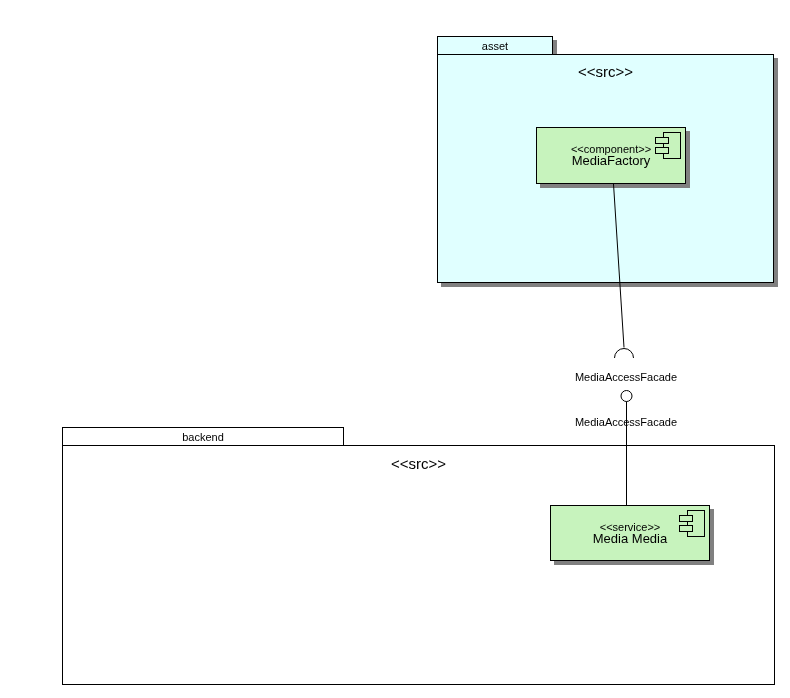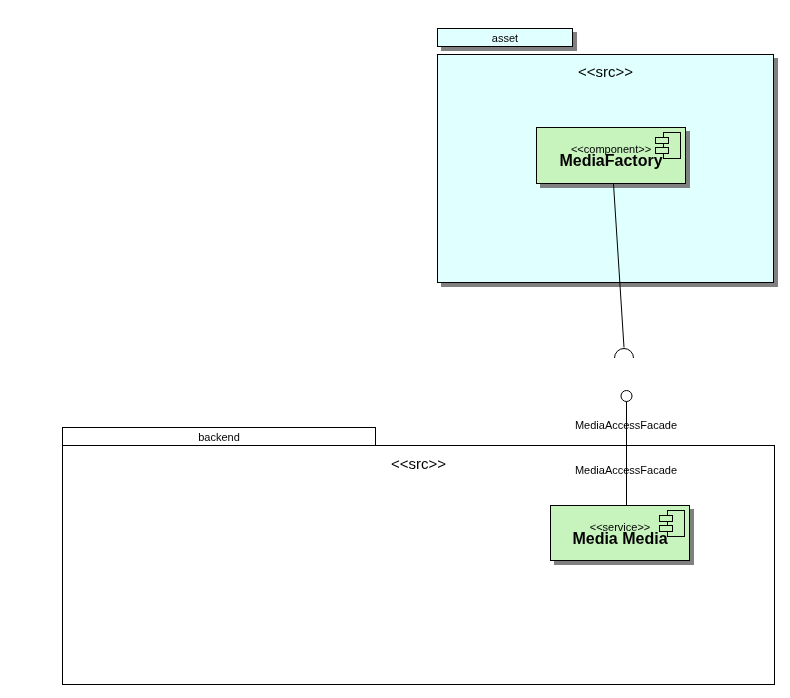--- a/index.html
+++ b/index.html
@@ -49,21 +49,21 @@
     border: 1px solid #000000;
     box-sizing: border-box;
     box-shadow: 4px 4px 0 #808080;
     z-index: 5;
     display: flex;
     flex-direction: column;
     align-items: center;
     justify-content: center;
   }
   .component .stereotype { font-size: 11px; line-height: 11px; }
-  .component .comp-name  { font-size: 16px; line-height: 12px; font-weight: bold; }
+  .component .comp-name  { font-size: 13px; line-height: 12px; font-weight: normal; }
   .comp-icon {
     position: absolute;
     top: 4px;
     right: 3px;
     width: 27px;
     height: 27px;
   }
 
   
   #connector-layer {
@@ -76,51 +76,50 @@
   #connector-layer * { pointer-events: auto; }
 
   .iface-label {
     position: absolute;
     width: 200px;
     text-align: center;
     font-size: 11px;
     line-height: 12px;
     z-index: 11;
     pointer-events: none;
-    margin-top: 48px;
   }
 </style>
 </head>
 <body>
 
 <div id="canvas">
 
-  <div class="pkg-tab cyan shadowed" style="left:437px; top:28px; width:136px; height:19px;">
+  <div class="pkg-tab cyan shadowed" style="left:437px; top:36px; width:116px; height:19px;">
     <span>asset</span>
   </div>
   <div class="pkg-body cyan shadowed" style="left:437px; top:54px; width:337px; height:229px;"></div>
   <div class="pkg-stereotype" style="left:437px; top:63px; width:337px;">&lt;&lt;src&gt;&gt;</div>
 
-  <div class="pkg-tab plain" style="left:62px; top:427px; width:314px; height:19px;">
+  <div class="pkg-tab plain" style="left:62px; top:427px; width:282px; height:19px;">
     <span>backend</span>
   </div>
   <div class="pkg-body plain" style="left:62px; top:445px; width:713px; height:240px;"></div>
   <div class="pkg-stereotype" style="left:62px; top:455px; width:713px;">&lt;&lt;src&gt;&gt;</div>
 
   <div class="component" style="left:536px; top:127px; width:150px; height:57px;">
     <span class="stereotype">&lt;&lt;component&gt;&gt;</span>
     <span class="comp-name">MediaFactory</span>
     <svg class="comp-icon" viewBox="0 0 27 27">
       <rect x="8.5" y="0.5" width="17" height="26" fill="none" stroke="#000000"></rect>
       <rect x="0.5" y="5.5" width="13" height="6" fill="#c7f3bd" stroke="#000000"></rect>
       <rect x="0.5" y="15.5" width="13" height="6" fill="#c7f3bd" stroke="#000000"></rect>
     </svg>
   </div>
 
-  <div class="component" style="left:550px; top:505px; width:140px; height:56px;">
+  <div class="component" style="left:550px; top:505px; width:160px; height:56px;">
     <span class="stereotype">&lt;&lt;service&gt;&gt;</span>
     <span class="comp-name">Media Media</span>
     <svg class="comp-icon" viewBox="0 0 27 27">
       <rect x="8.5" y="0.5" width="17" height="26" fill="none" stroke="#000000"></rect>
       <rect x="0.5" y="5.5" width="13" height="6" fill="#c7f3bd" stroke="#000000"></rect>
       <rect x="0.5" y="15.5" width="13" height="6" fill="#c7f3bd" stroke="#000000"></rect>
     </svg>
   </div>
 
   <svg id="connector-layer" viewBox="0 0 790 698">

